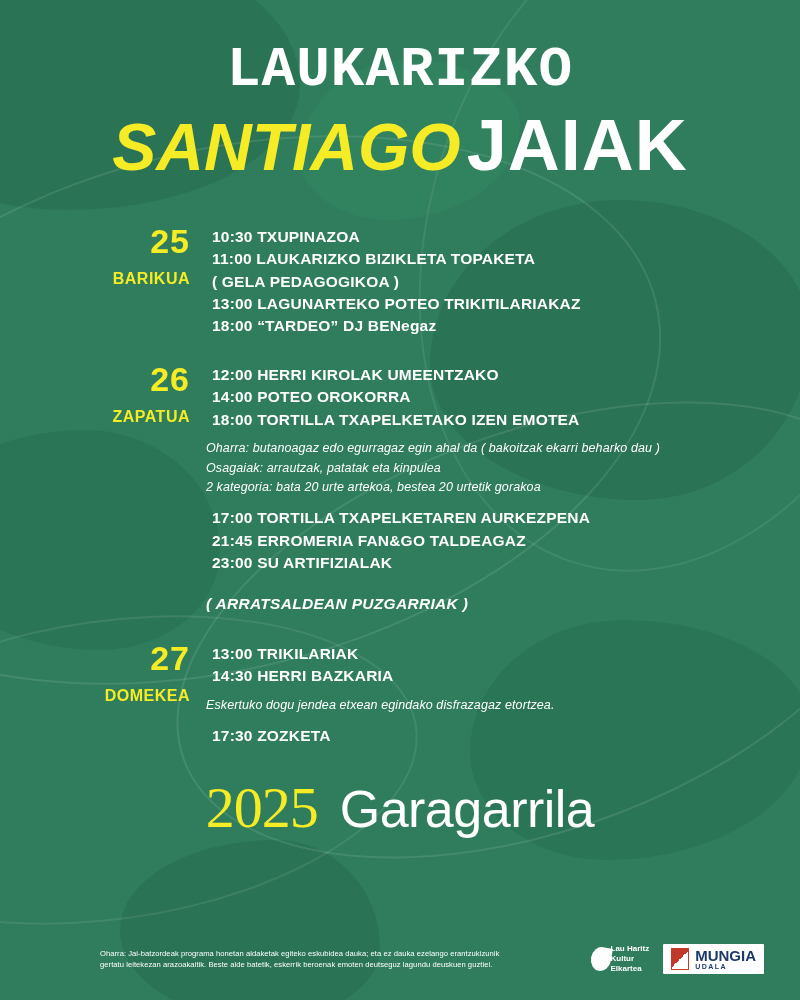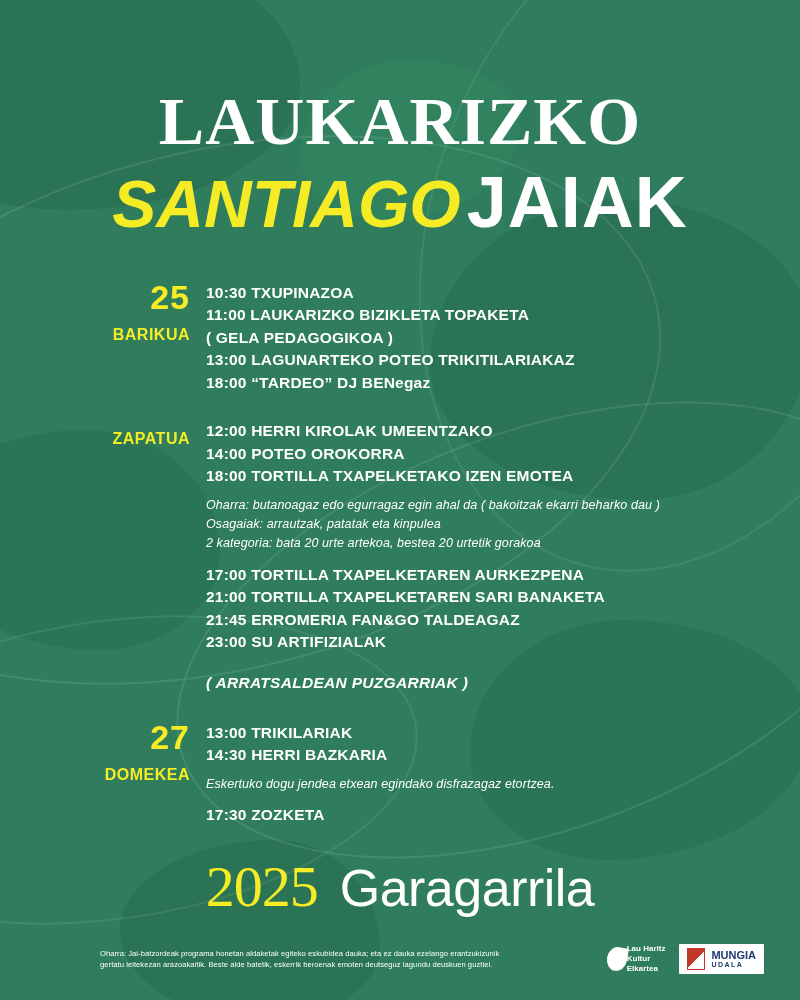--- a/index.html
+++ b/index.html
@@ -45,27 +45,26 @@
   .s1 { width: 900px; height: 520px; left: -230px; top: 150px; transform: rotate(-14deg); border-color: rgba(255,255,255,0.10); }
   .s2 { width: 760px; height: 400px; left:  160px; top: 430px; transform: rotate(-20deg); border-color: rgba(255,255,255,0.10); }
   .s3 { width: 620px; height: 300px; left: -200px; top: 620px; transform: rotate(-8deg);  border-color: rgba(255,255,255,0.09); }
   .s4 { width: 500px; height: 700px; left:  430px; top: -120px; transform: rotate(18deg); border-color: rgba(255,255,255,0.08); }
 
   .content { position: relative; z-index: 3; width: 800px; height: 1000px; }
 
   
   .title-block { text-align: center; padding-top: 44px; }
   .title-main {
-    font-size: 68px;
+    font-size: 56px;
     font-weight: 800;
     color: #ffffff;
     letter-spacing: 1px;
     line-height: 0.95;
-    font-family: Liberation Serif, serif;
-    margin-top: 45px;
+    font-family: Liberation Mono, monospace;
   }
   .title-row2 {
     margin-top: 14px;
     line-height: 0.95;
     white-space: nowrap;
   }
   .title-italic {
     font-size: 66px;
     font-weight: 800;
     font-style: italic;
@@ -103,20 +102,21 @@
     letter-spacing: 0.5px;
     margin-top: 12px;
   }
   .items { flex: 1; padding-top: 2px; }
   .item {
     font-size: 15.5px;
     color: #ffffff;
     line-height: 1.45;
     font-weight: 700;
     letter-spacing: 0.2px;
+    margin-left: 6px;
   }
   .item .t { font-weight: 800; }
   .item.plain { font-weight: 700; }
   .note {
     font-size: 12.5px;
     font-style: italic;
     color: #ffffff;
     line-height: 1.55;
     font-weight: 400;
     letter-spacing: 0.1px;
@@ -192,21 +192,21 @@
     align-items: center;
     gap: 6px;
     border-radius: 1px;
   }
   .crest {
     width: 18px; height: 22px;
     background:
       linear-gradient(135deg,#c0392b 0 50%, #ffffff 50% 100%);
     border: 1px solid #c0392b;
   }
-  .logo-mungia .m1 { font-size: 11px; font-weight: 800; color: #1b3a6b; line-height: 1.05; }
+  .logo-mungia .m1 { font-size: 15px; font-weight: 800; color: #1b3a6b; line-height: 1.05; }
   .logo-mungia .m2 { font-size: 7px; font-weight: 700; color: #1b3a6b; letter-spacing: 1.5px; }
 </style>
 </head>
 <body>
 
 <div id="poster">
   <div class="blob b1"></div>
   <div class="blob b6"></div>
   <div class="blob b2"></div>
   <div class="blob b3"></div>
@@ -236,33 +236,33 @@
         <div class="items">
           <div class="item"><span class="t">10:30</span> <span>TXUPINAZOA</span></div>
           <div class="item"><span class="t">11:00</span> <span>LAUKARIZKO BIZIKLETA TOPAKETA</span></div>
           <div class="item plain"><span>( GELA PEDAGOGIKOA )</span></div>
           <div class="item"><span class="t">13:00</span> <span>LAGUNARTEKO POTEO TRIKITILARIAKAZ</span></div>
           <div class="item"><span class="t">18:00</span> <span>“TARDEO” DJ BENegaz</span></div>
         </div>
       </div>
       <div class="day">
         <div class="day-col">
+          <div class="day-num">26</div>
           <div class="day-name">ZAPATUA</div>
         </div>
         <div class="items">
           <div class="item"><span class="t">12:00</span> <span>HERRI KIROLAK UMEENTZAKO</span></div>
           <div class="item"><span class="t">14:00</span> <span>POTEO OROKORRA</span></div>
           <div class="item"><span class="t">18:00</span> <span>TORTILLA TXAPELKETAKO IZEN EMOTEA</span></div>
           <div class="note-group">
             <div class="note">Oharra: butanoagaz edo egurragaz egin ahal da ( bakoitzak ekarri beharko dau )</div>
             <div class="note">Osagaiak: arrautzak, patatak eta kinpulea</div>
             <div class="note">2  kategoria: bata 20 urte artekoa, bestea 20 urtetik gorakoa</div>
           </div>
           <div class="item"><span class="t">17:00</span> <span>TORTILLA TXAPELKETAREN AURKEZPENA</span></div>
-          <div class="item"><span class="t">21:00</span> <span>TORTILLA TXAPELKETAREN SARI BANAKETA</span></div>
           <div class="item"><span class="t">21:45</span> <span>ERROMERIA FAN&amp;GO TALDEAGAZ</span></div>
           <div class="item"><span class="t">23:00</span> <span>SU ARTIFIZIALAK</span></div>
           <div class="bold-italic-line">( ARRATSALDEAN PUZGARRIAK )</div>
         </div>
       </div>
       <div class="day">
         <div class="day-col">
           <div class="day-num">27</div>
           <div class="day-name">DOMEKEA</div>
         </div>

